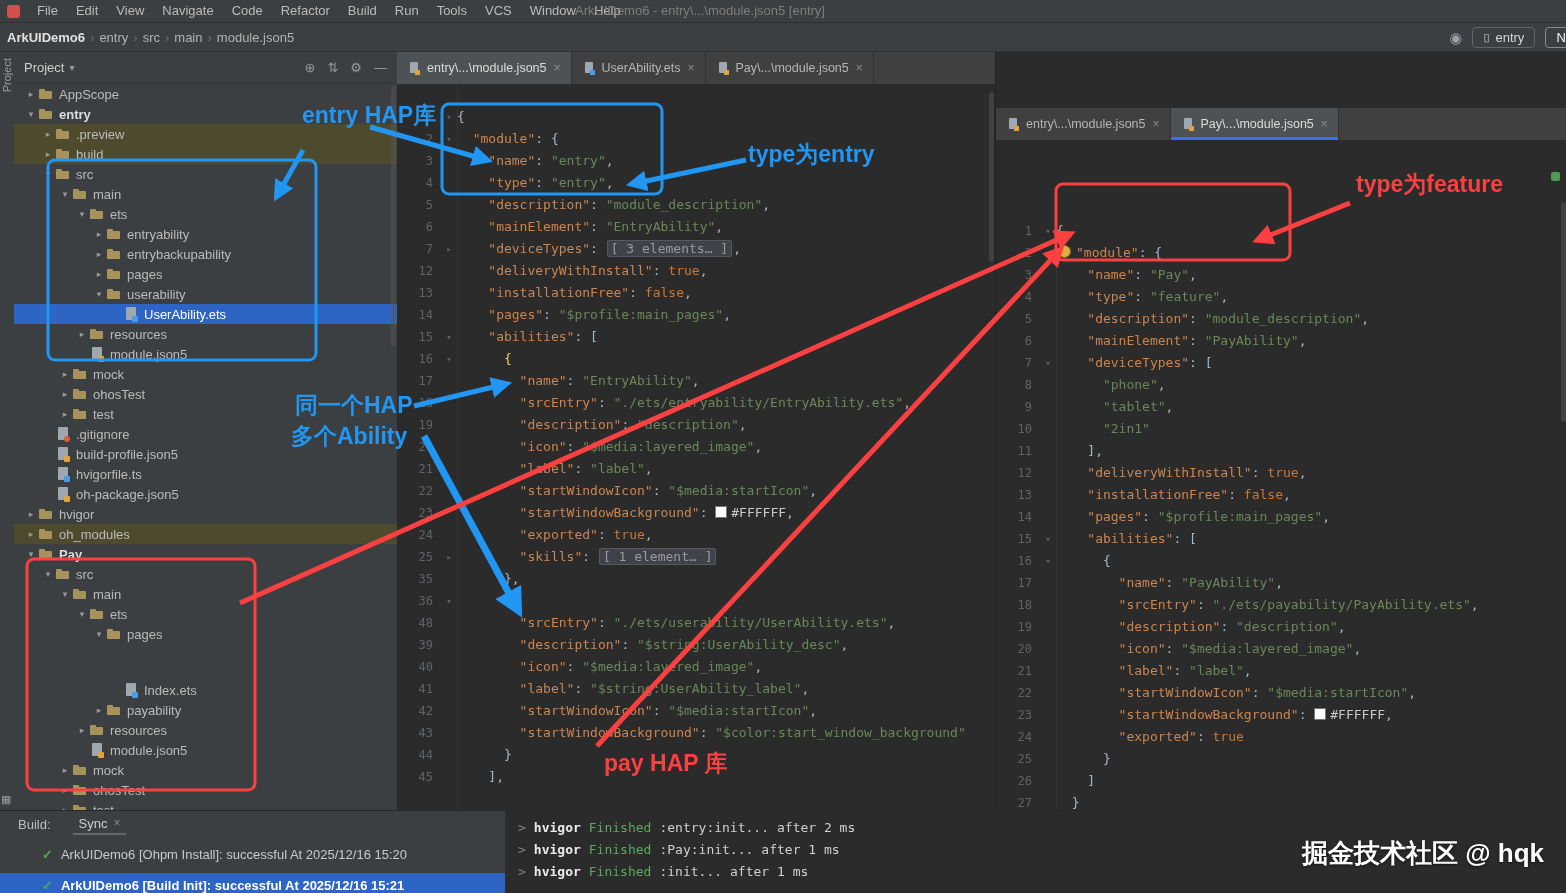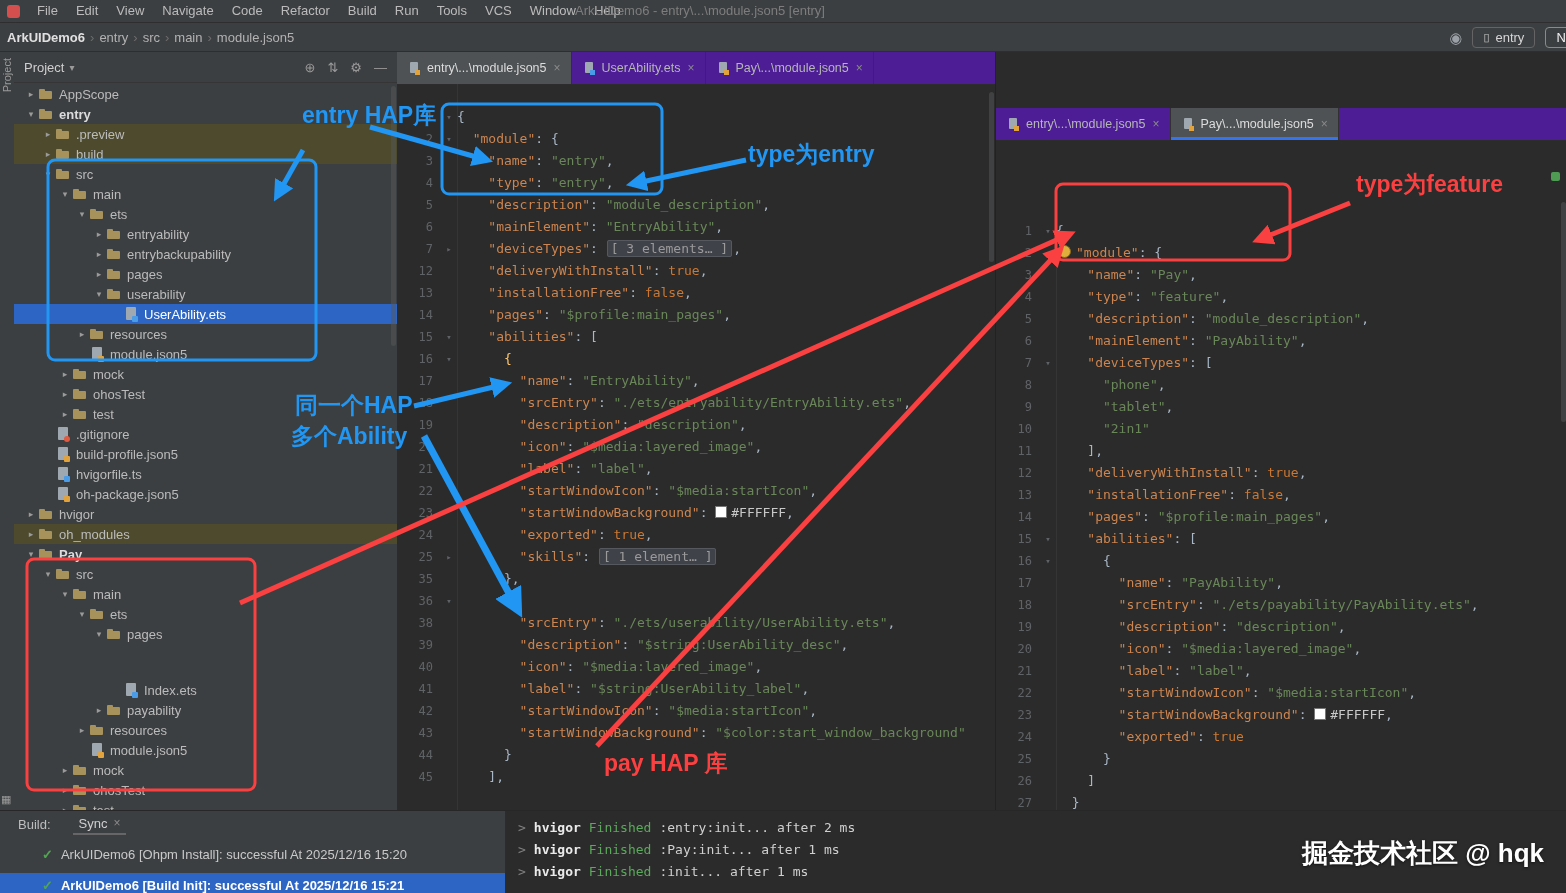--- a/index.html
+++ b/index.html
@@ -50,21 +50,21 @@
   .ic.file::before,.ic.json5::before,.ic.ets::before,.ic.git::before,.ic.txt::before,.ic.ts::before{
       content:"";position:absolute;left:3px;top:1px;width:10px;height:13px;background:#9fa8b0;border-radius:1px;}
   .ic.json5::after{content:"";position:absolute;right:1px;bottom:0;width:6px;height:6px;background:#e2a33c;border-radius:1px;}
   .ic.ets::after,.ic.ts::after{content:"";position:absolute;right:1px;bottom:0;width:6px;height:6px;background:#4a9ce8;border-radius:1px;}
   .ic.git::after{content:"";position:absolute;right:1px;bottom:0;width:6px;height:6px;background:#e05b41;border-radius:50%;}
   .ic.txt::after{content:"";position:absolute;right:1px;bottom:0;width:6px;height:6px;background:#7c8287;border-radius:1px;}
   #pscroll{position:absolute;right:1px;top:34px;width:5px;height:260px;background:#55585a;border-radius:3px;opacity:.5;}
 
   
   #centered{position:absolute;left:397px;top:52px;width:598px;height:758px;background:#2b2b2b;}
-  .tabbar{height:32px;background:#4c1d95;border-bottom:1px solid #2c2c2c;display:flex;align-items:stretch;}
+  .tabbar{height:32px;background:#404040;border-bottom:1px solid #2c2c2c;display:flex;align-items:stretch;}
   .tab{display:flex;align-items:center;padding:0 10px;color:#b6b6b6;border-right:1px solid #313131;font-size:12.5px;}
   .tab.active{background:#4e5254;color:#dcdcdc;}
   .tab.factive{background:#4e5254;color:#dcdcdc;box-shadow:inset 0 -3px 0 #3574f0;}
   .ticon{position:relative;width:14px;height:14px;flex:none;margin-right:6px;}
   .ticon::before{content:"";position:absolute;left:3px;top:1px;width:8px;height:11px;background:#9fa8b0;border-radius:1px;}
   .ticon.json5::after{content:"";position:absolute;right:1px;bottom:0;width:5px;height:5px;background:#e2a33c;}
   .ticon.ets::after{content:"";position:absolute;right:1px;bottom:0;width:5px;height:5px;background:#4a9ce8;}
   .tx{color:#8a8a8a;margin-left:7px;font-size:12px;}
   .codewrap{position:absolute;left:0;right:0;bottom:0;overflow:hidden;font-family:"DejaVu Sans Mono",monospace;font-size:13px;}
   #center-code{top:32px;padding-top:22px;}
@@ -488,21 +488,21 @@
           <span class="lineno">35</span>
           <span class="fold"></span>
           <span class="ctext"><span class="tk-p">      },</span></span>
         </div>
         <div class="cline">
           <span class="lineno">36</span>
           <span class="fold">▾</span>
           <span class="ctext"><span class="tk-p">      {</span></span>
         </div>
         <div class="cline">
-          <span class="lineno">38</span>
+          <span class="lineno">48</span>
           <span class="fold"></span>
           <span class="ctext"><span class="tk-k">        "srcEntry"</span><span class="tk-p">: </span><span class="tk-s">"./ets/userability/UserAbility.ets"</span><span class="tk-p">,</span></span>
         </div>
         <div class="cline">
           <span class="lineno">39</span>
           <span class="fold"></span>
           <span class="ctext"><span class="tk-k">        "description"</span><span class="tk-p">: </span><span class="tk-s">"$string:UserAbility_desc"</span><span class="tk-p">,</span></span>
         </div>
         <div class="cline">
           <span class="lineno">40</span>

